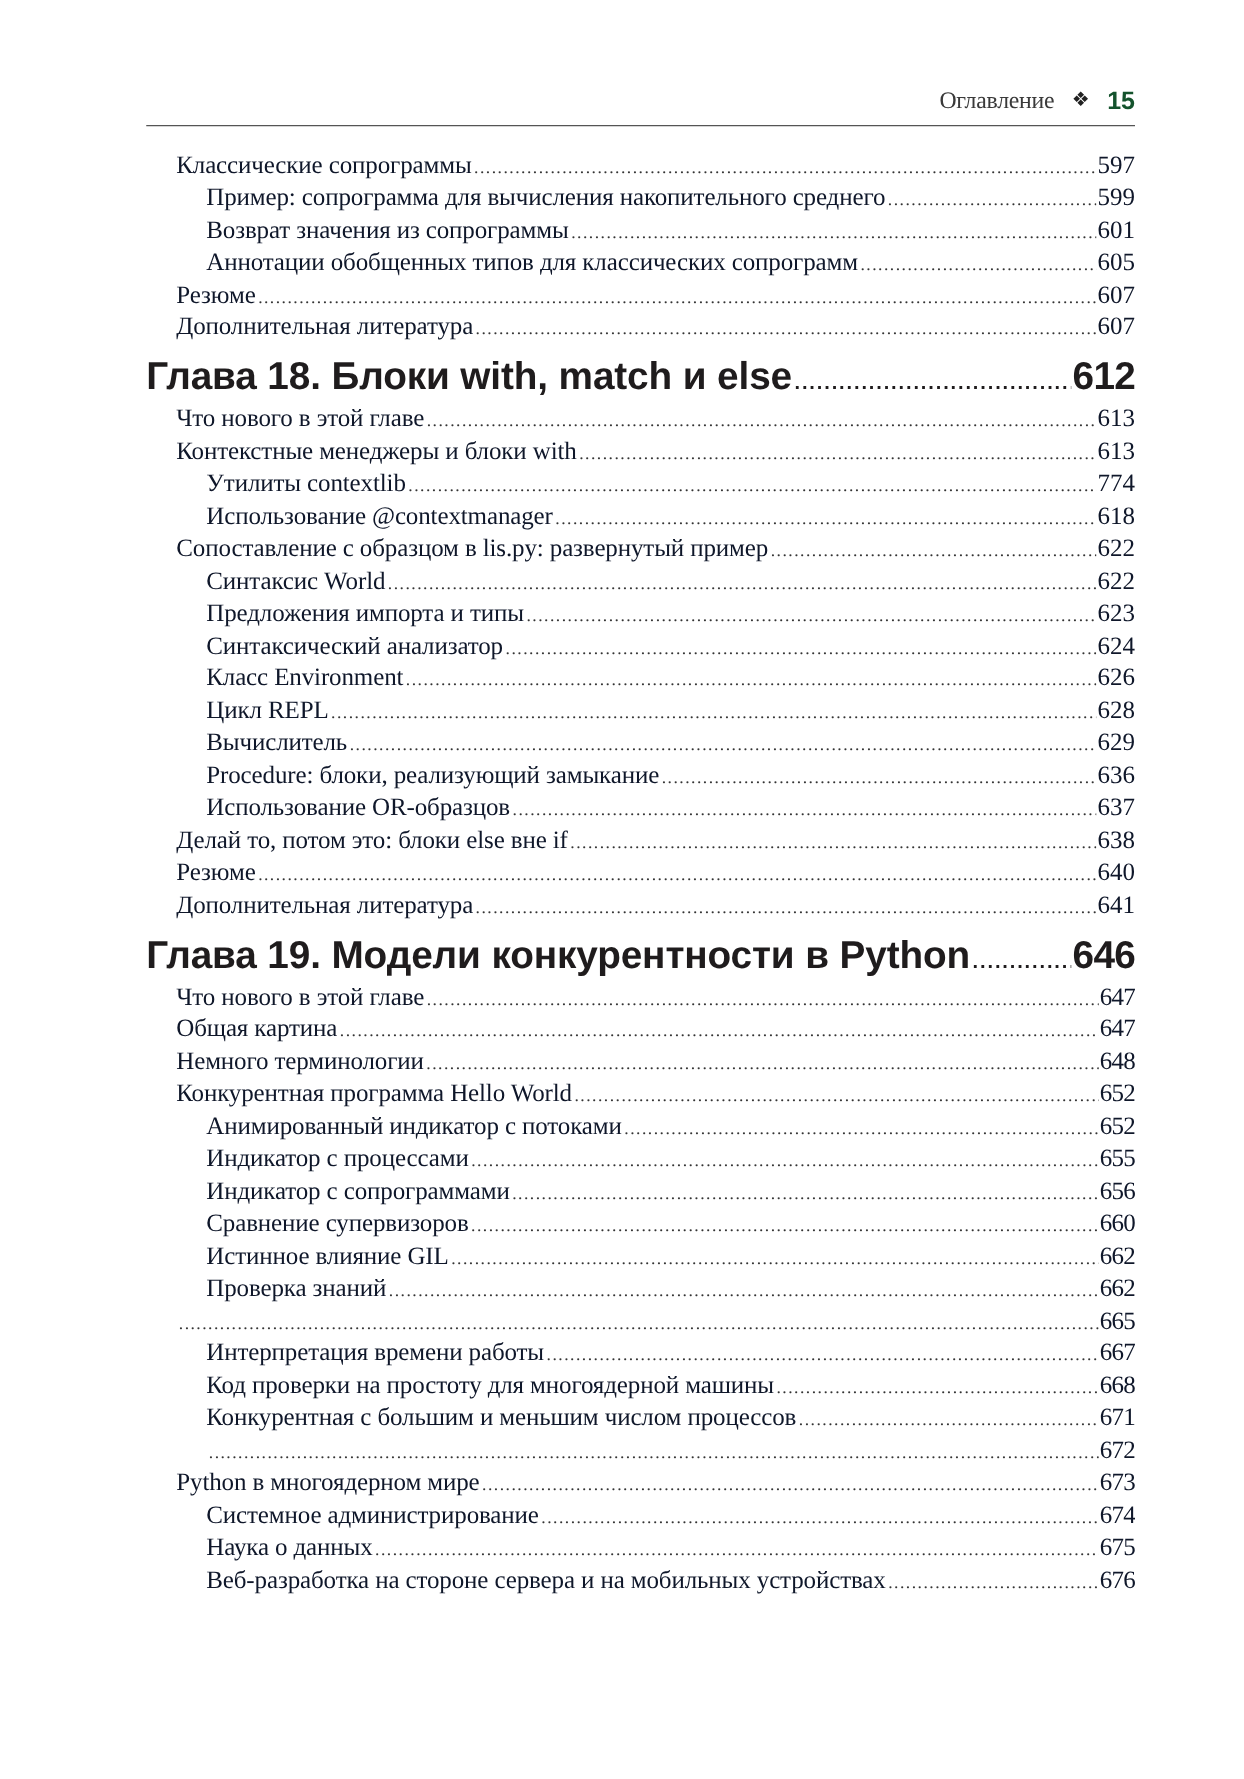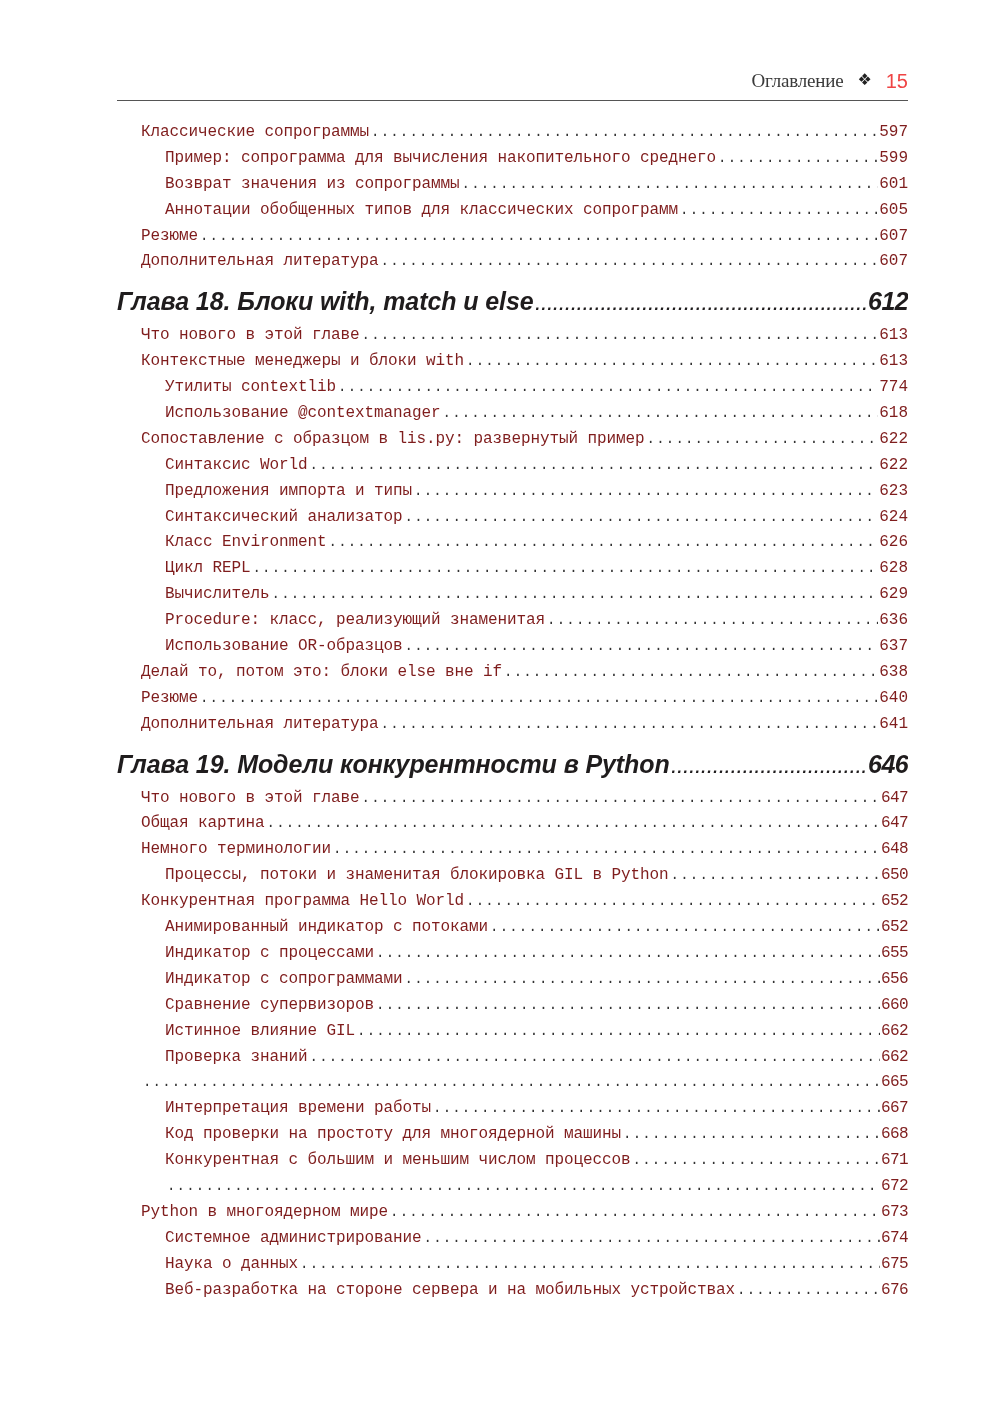--- a/index.html
+++ b/index.html
@@ -31,48 +31,48 @@
       letter-spacing: -0.2px;
     }
     .page-header .ornament {
       margin: 0 14px 0 14px;
       font-family: "DejaVu Sans", sans-serif;
       font-size: 16px;
       color: #222;
     }
     .page-header .page-number {
       font-family: "Liberation Sans", "DejaVu Sans", sans-serif;
-      font-weight: normal;
+      font-weight: bold;
       font-size: 20px;
-      color: #ef4444;
+      color: #14532d;
     }
     .header-rule {
       position: absolute;
       left: 117px;
       top: 100px;
       width: 791px;
       height: 0;
       border-top: 1.5px solid #555;
     }
     .toc {
       position: absolute;
       left: 117px;
       top: 120px;
       width: 791px;
     }
     .toc-line {
       display: flex;
       align-items: baseline;
       white-space: nowrap;
       overflow: hidden;
-      font-family: Liberation Mono, monospace;
-      font-size: 16px;
+      font-family: Liberation Serif, serif;
+      font-size: 20px;
       height: 25.9px;
       line-height: 25.9px;
-      color: #7f1d1d;
+      color: #0f172a;
     }
     .toc-line.l1 { padding-left: 24px; }
     .toc-line.l2 { padding-left: 48px; }
     .toc-line .title {
       flex: 0 0 auto;
       letter-spacing: -0.1px;
     }
     .toc-line .leader {
       flex: 1 1 auto;
       overflow: hidden;
@@ -84,28 +84,27 @@
     .toc-line .leader::before {
       content: "....................................................................................................................................................................................................................................";
     }
     .toc-line .page {
       flex: 0 0 auto;
       text-align: right;
     }
     .toc-line.chapter {
       font-family: "Liberation Sans", "DejaVu Sans", sans-serif;
       font-weight: bold;
-      font-size: 25px;
+      font-size: 31px;
       height: 36px;
       line-height: 36px;
       margin-top: 8px;
       margin-bottom: 4px;
       letter-spacing: -0.6px;
       color: #1f1c1d;
-      font-style: italic;
     }
     .toc-line.chapter .leader {
       font-size: 16px;
       letter-spacing: 1.5px;
       color: #1f1c1d;
       font-weight: bold;
     }
     .section-ch19 .toc-line:not(.chapter) {
       letter-spacing: -0.6px;
     }
@@ -210,21 +209,21 @@
         <span class="title">Цикл REPL</span>
         <span class="leader"></span>
         <span class="page">628</span>
       </div>
     <div class="toc-line l2">
         <span class="title">Вычислитель</span>
         <span class="leader"></span>
         <span class="page">629</span>
       </div>
     <div class="toc-line l2">
-        <span class="title">Procedure: класс, реализующий знаменитая</span>
+        <span class="title">Procedure: блоки, реализующий замыкание</span>
         <span class="leader"></span>
         <span class="page">636</span>
       </div>
     <div class="toc-line l2">
         <span class="title">Использование OR-образцов</span>
         <span class="leader"></span>
         <span class="page">637</span>
       </div>
     <div class="toc-line l1">
         <span class="title">Делай то, потом это: блоки else вне if</span>
@@ -257,25 +256,20 @@
     <div class="toc-line l1">
         <span class="title">Общая картина</span>
         <span class="leader"></span>
         <span class="page">647</span>
       </div>
     <div class="toc-line l1">
         <span class="title">Немного терминологии</span>
         <span class="leader"></span>
         <span class="page">648</span>
       </div>
-    <div class="toc-line l2">
-        <span class="title">Процессы, потоки и знаменитая блокировка GIL в Python</span>
-        <span class="leader"></span>
-        <span class="page">650</span>
-      </div>
     <div class="toc-line l1">
         <span class="title">Конкурентная программа Hello World</span>
         <span class="leader"></span>
         <span class="page">652</span>
       </div>
     <div class="toc-line l2">
         <span class="title">Анимированный индикатор с потоками</span>
         <span class="leader"></span>
         <span class="page">652</span>
       </div>

